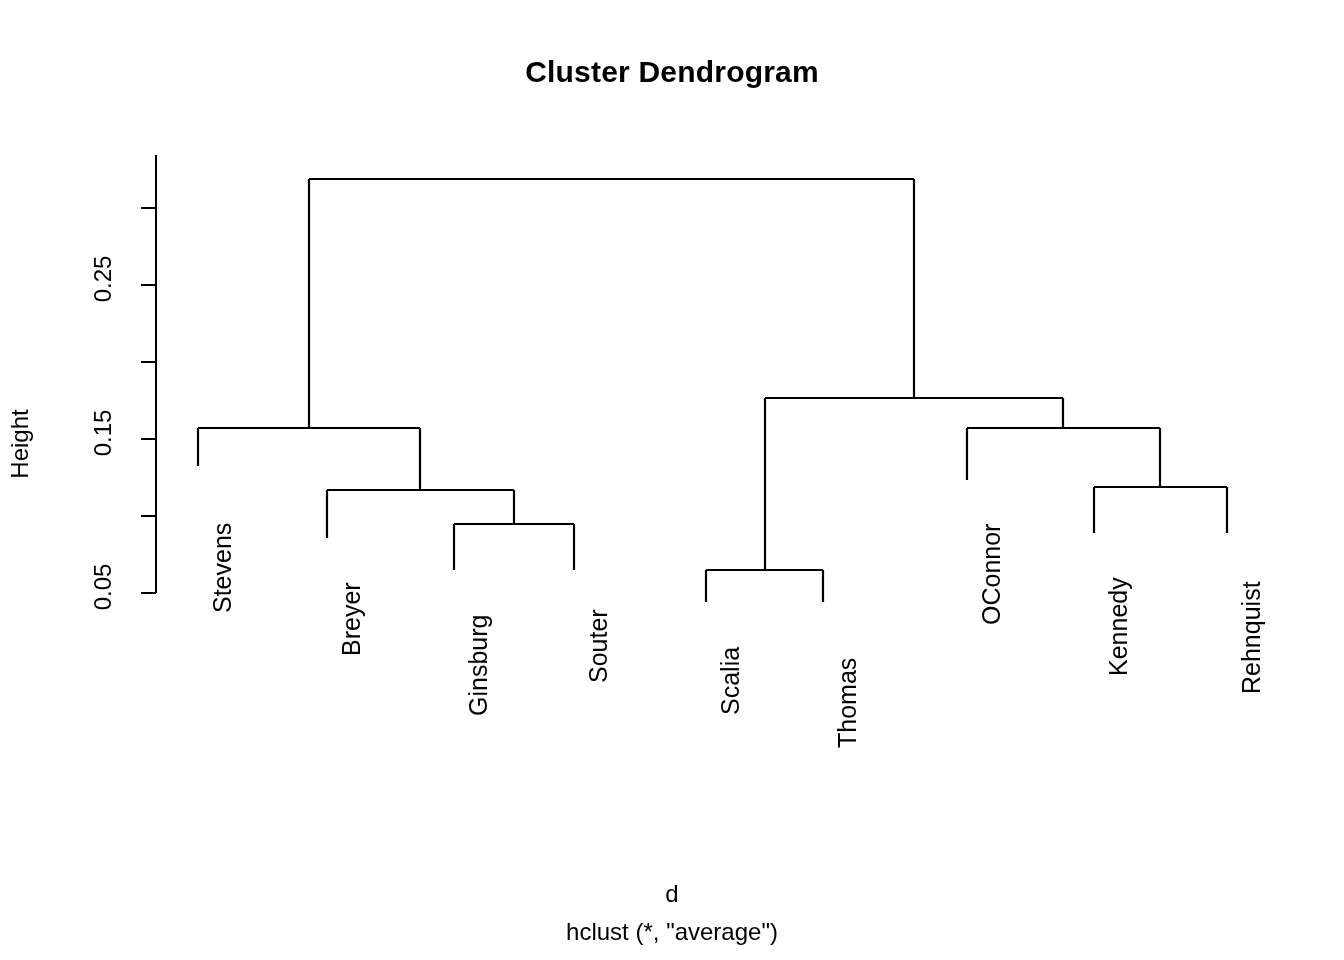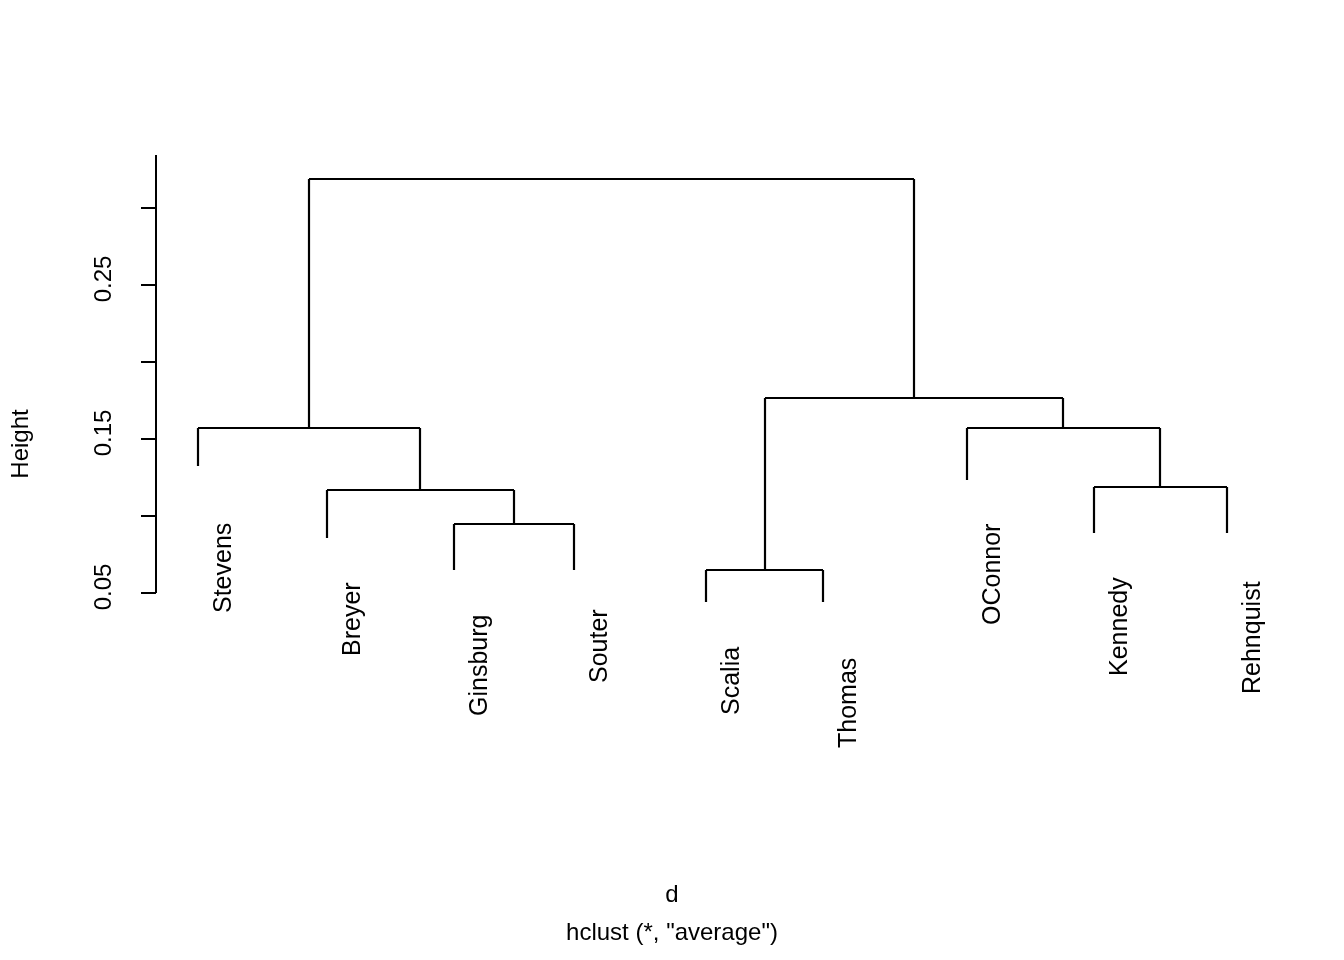--- a/index.html
+++ b/index.html
@@ -77,20 +77,21 @@
     white-space: nowrap;
     transform-origin: left top;
     transform: rotate(-90deg);
   }
 </style>
 </head>
 <body>
 
 <div id="plot-root">
 
+  <div class="plot-title">Cluster Dendrogram</div>
 
   <div class="ylabel">Height</div>
 
   <svg class="svg-layer" width="1344" height="960">
     <g stroke="#000000" stroke-width="2.2" fill="none" shape-rendering="crispEdges">
 
       <line x1="156" y1="155" x2="156" y2="593"></line>
 
       <line x1="141" y1="593" x2="156" y2="593"></line>
       <line x1="141" y1="516" x2="156" y2="516"></line>

